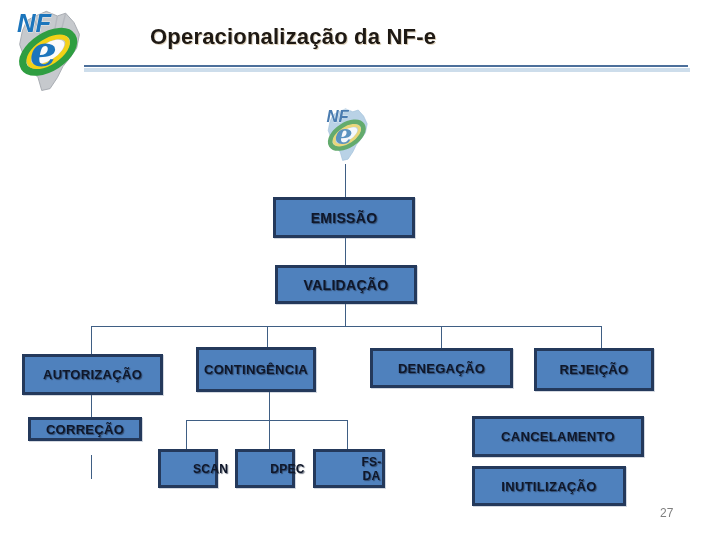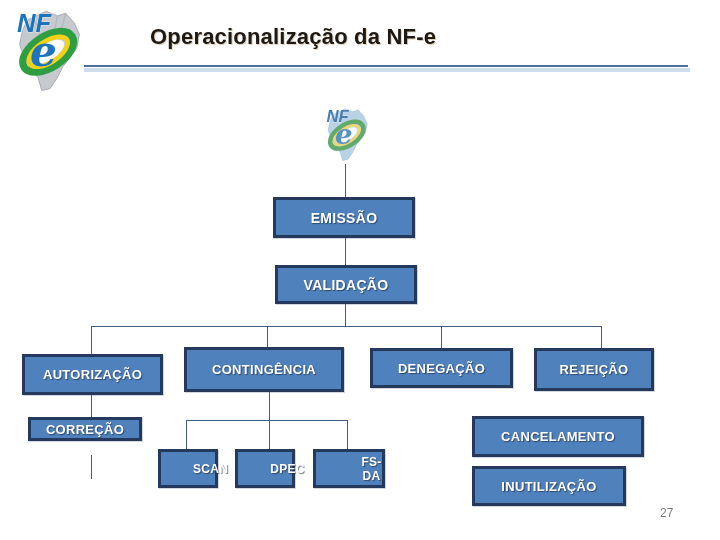--- a/index.html
+++ b/index.html
@@ -15,21 +15,21 @@
     text-shadow:1px 1px 0 rgba(160,125,70,.35);
     letter-spacing:.2px;
   }
   #rule-dark{left:84px;top:65px;width:604px;height:2px;background:var(--accent-dark,#4c6f9b);}
   #rule-light{left:84px;top:68px;width:606px;height:4px;background:var(--accent-light,#cdddeb);}
   
   .node{
     box-sizing:border-box;
     background:var(--node-fill,#4f81bd);
     border:3px solid var(--node-border,#24395b);
-    color:#ffffff;font-weight:bold;text-align:center;
+    color:#0f172a;font-weight:bold;text-align:center;
     display:flex;align-items:center;justify-content:center;
     text-shadow:1px 1px 1px rgba(25,35,55,.6);
     letter-spacing:.3px;
     box-shadow:1px 1px 0 rgba(80,100,130,.25);
   }
   .sz-lg{font-size:14px;}
   .sz-md{font-size:13px;}
   .sz-sm{font-size:12px;padding-left:45px;}
   
   .line{background:var(--connector,#3f5e84);}
@@ -82,21 +82,21 @@
   <div class="abs line vline" style="left:269px;top:392px;height:28px"></div>
   <div class="abs line hline" style="left:186px;top:420px;width:162px"></div>
   <div class="abs line vline" style="left:186px;top:420px;height:29px"></div>
   <div class="abs line vline" style="left:269px;top:420px;height:29px"></div>
   <div class="abs line vline" style="left:347px;top:420px;height:29px"></div>
 
   <div class="abs node sz-lg" style="left:273px;top:197px;width:142px;height:41px">EMISSÃO</div>
   <div class="abs node sz-lg" style="left:275px;top:265px;width:142px;height:39px">VALIDAÇÃO</div>
 
   <div class="abs node sz-md" style="left:22px;top:354px;width:141px;height:41px">AUTORIZAÇÃO</div>
-  <div class="abs node sz-md" style="left:184px;top:347px;width:160px;height:45px">CONTINGÊNCIA</div>
+  <div class="abs node sz-md" style="left:196px;top:347px;width:120px;height:45px">CONTINGÊNCIA</div>
   <div class="abs node sz-md" style="left:370px;top:348px;width:143px;height:40px">DENEGAÇÃO</div>
   <div class="abs node sz-md" style="left:534px;top:348px;width:120px;height:43px">REJEIÇÃO</div>
 
   <div class="abs node sz-md" style="left:28px;top:417px;width:114px;height:24px">CORREÇÃO</div>
 
   <div class="abs node sz-sm" style="left:158px;top:449px;width:60px;height:39px">SCAN</div>
   <div class="abs node sz-sm" style="left:235px;top:449px;width:60px;height:39px">DPEC</div>
   <div class="abs node sz-sm" style="left:313px;top:449px;width:72px;height:39px">FS-DA</div>
 
   <div class="abs node sz-md" style="left:472px;top:416px;width:172px;height:41px">CANCELAMENTO</div>

